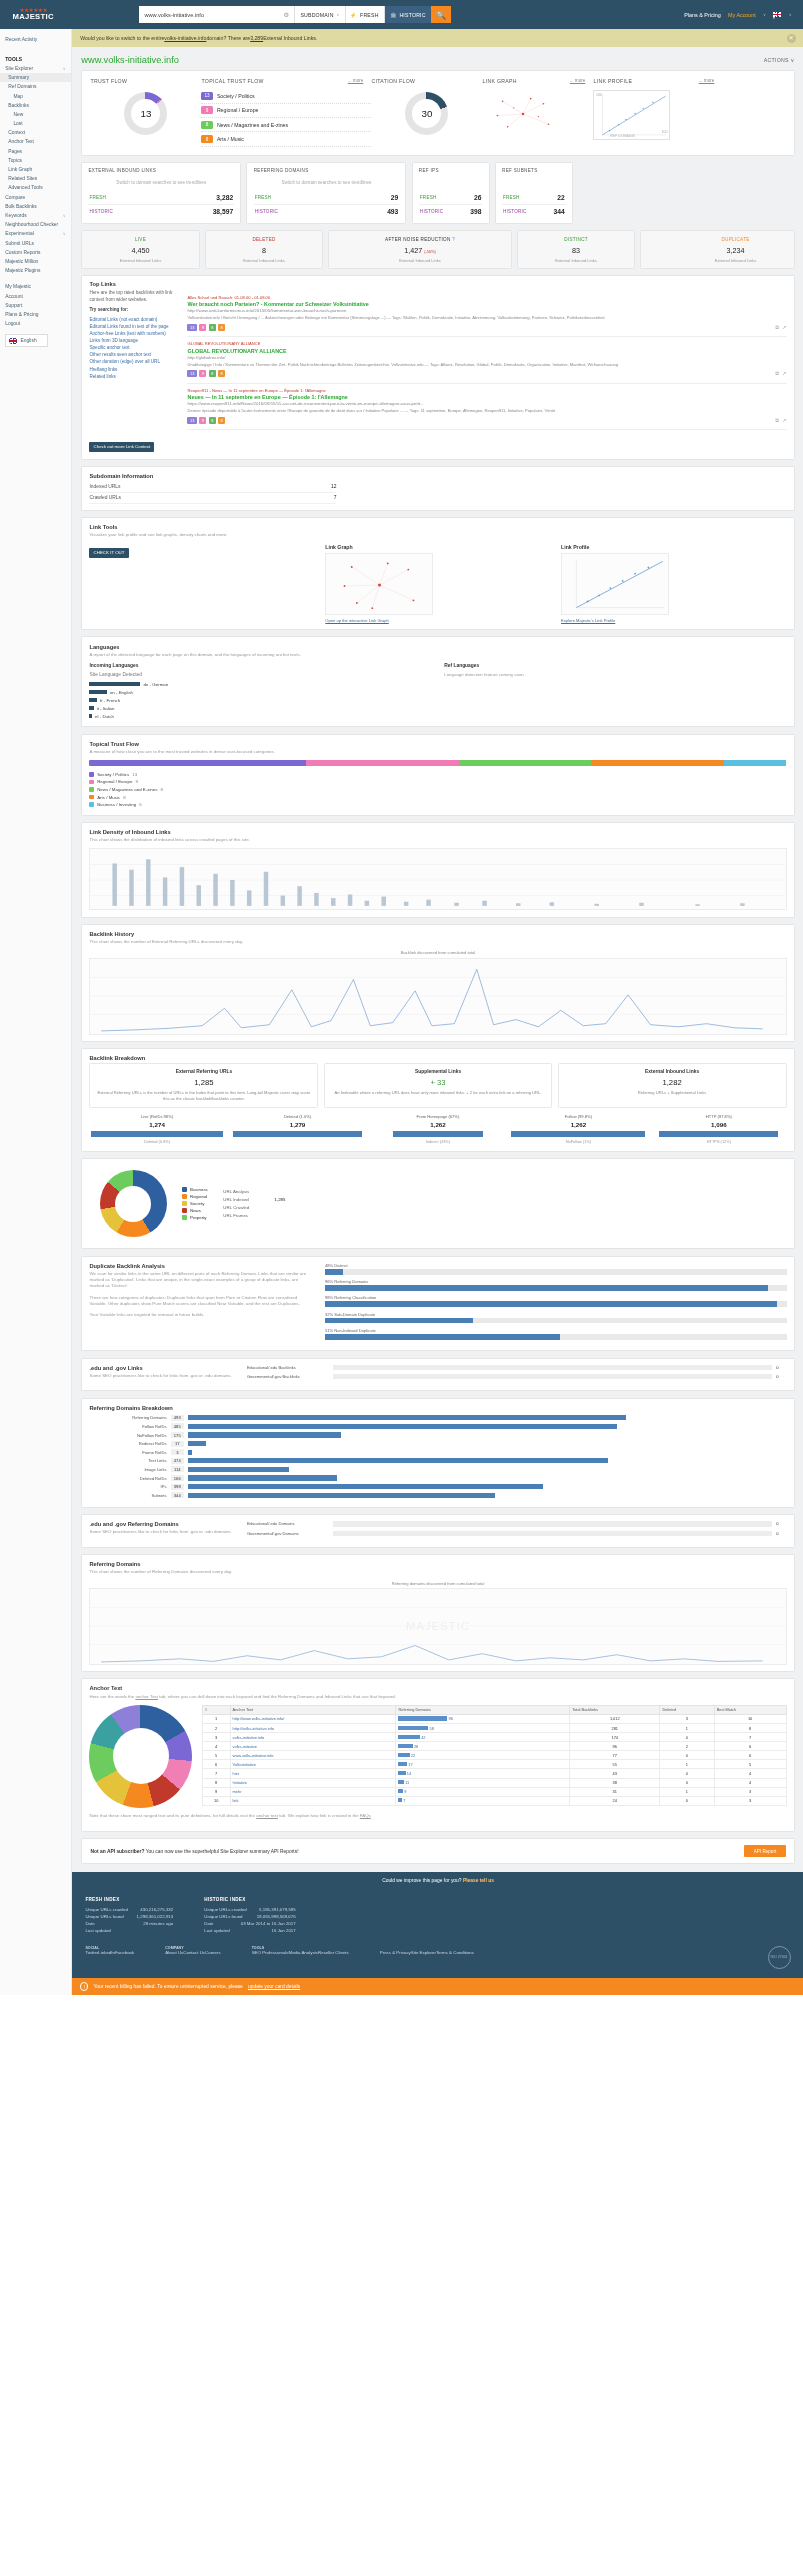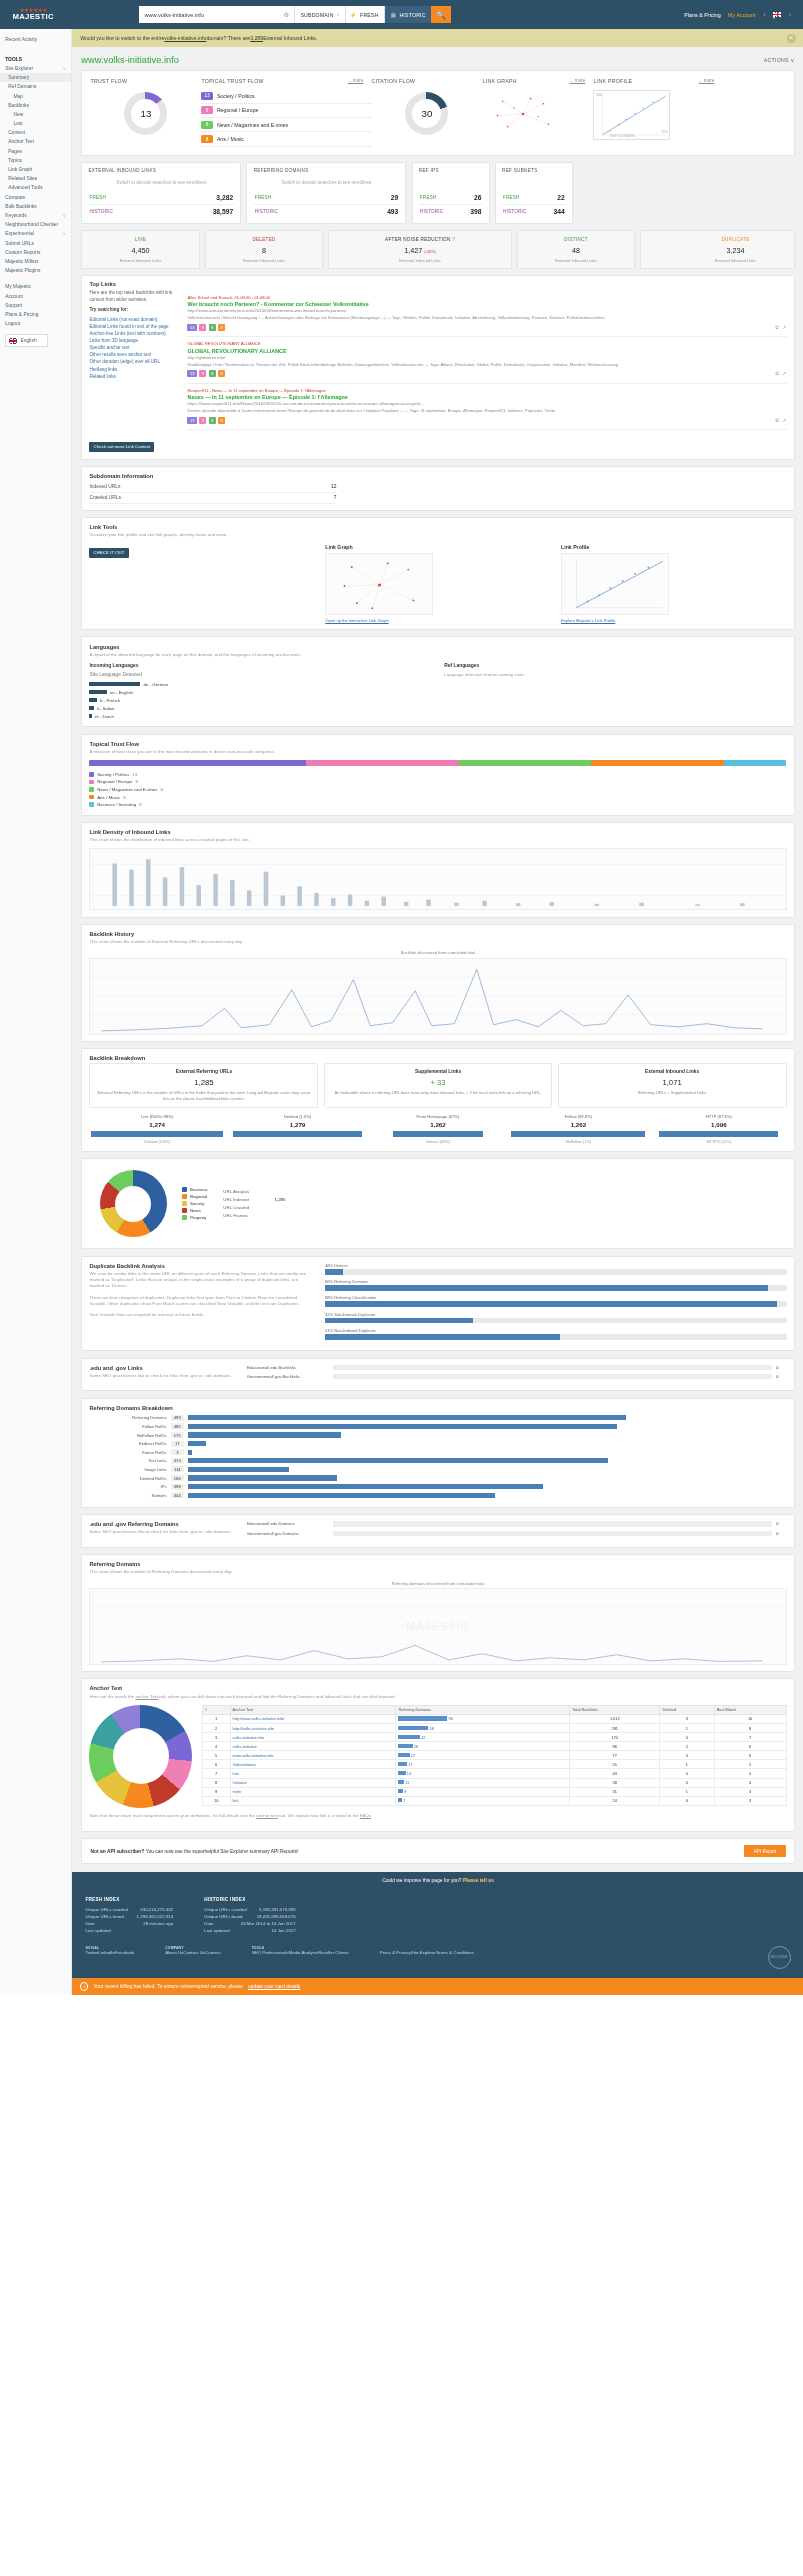--- a/index.html
+++ b/index.html
@@ -536,21 +536,21 @@
           <div class="v">8</div>
           <div class="s">External Inbound Links</div>
         </div>
         <div class="sc2" style="flex: 1.6 1 0%;">
           <div class="t" style="color:#333">AFTER NOISE REDUCTION <span style="color:#4a90d9">?</span></div>
           <div class="v">1,427 <span class="pct">(-56%)</span></div>
           <div class="s">External Inbound Links</div>
         </div>
         <div class="sc2" style="flex: 1 1 0%;">
           <div class="t" style="color:#3a9a3a">DISTINCT</div>
-          <div class="v">48</div>
+          <div class="v">83</div>
           <div class="s">External Inbound Links</div>
         </div>
         <div class="sc2" style="flex: 1 1 0%; padding-left: 40px;">
           <div class="t" style="color:#f5881f">DUPLICATE</div>
           <div class="v">3,234</div>
           <div class="s">External Inbound Links</div>
         </div>
       </div>
 
     <div class="card">
@@ -834,21 +834,21 @@
             <div class="n">1,285</div>
             <div class="d">External Referring URLs is the number of URLs in the Index that point to this item. Long-tail Majestic users may score this as the classic backlink/backlinks counter.</div>
           </div>
           <div class="bb-card">
             <div class="h">Supplemental Links</div>
             <div class="n green">+ 33</div>
             <div class="d">An Indexable where a referring URL does have only more inbound links. + 2 for each extra link on a referring URL.</div>
           </div>
           <div class="bb-card">
             <div class="h">External Inbound Links</div>
-            <div class="n">1,071</div>
+            <div class="n">1,282</div>
             <div class="d">Referring URLs + Supplemental Links</div>
           </div>
         </div>
       <div class="flagrow" id="bb-flags">
           <div class="flagcard">
             <div class="ft">Live (RefDs 98%)</div>
             <div class="fn">1,274</div>
             <div class="flagbar" style="width:98%"></div>
             <div class="fs">Deleted (0.8%)</div>
           </div>

